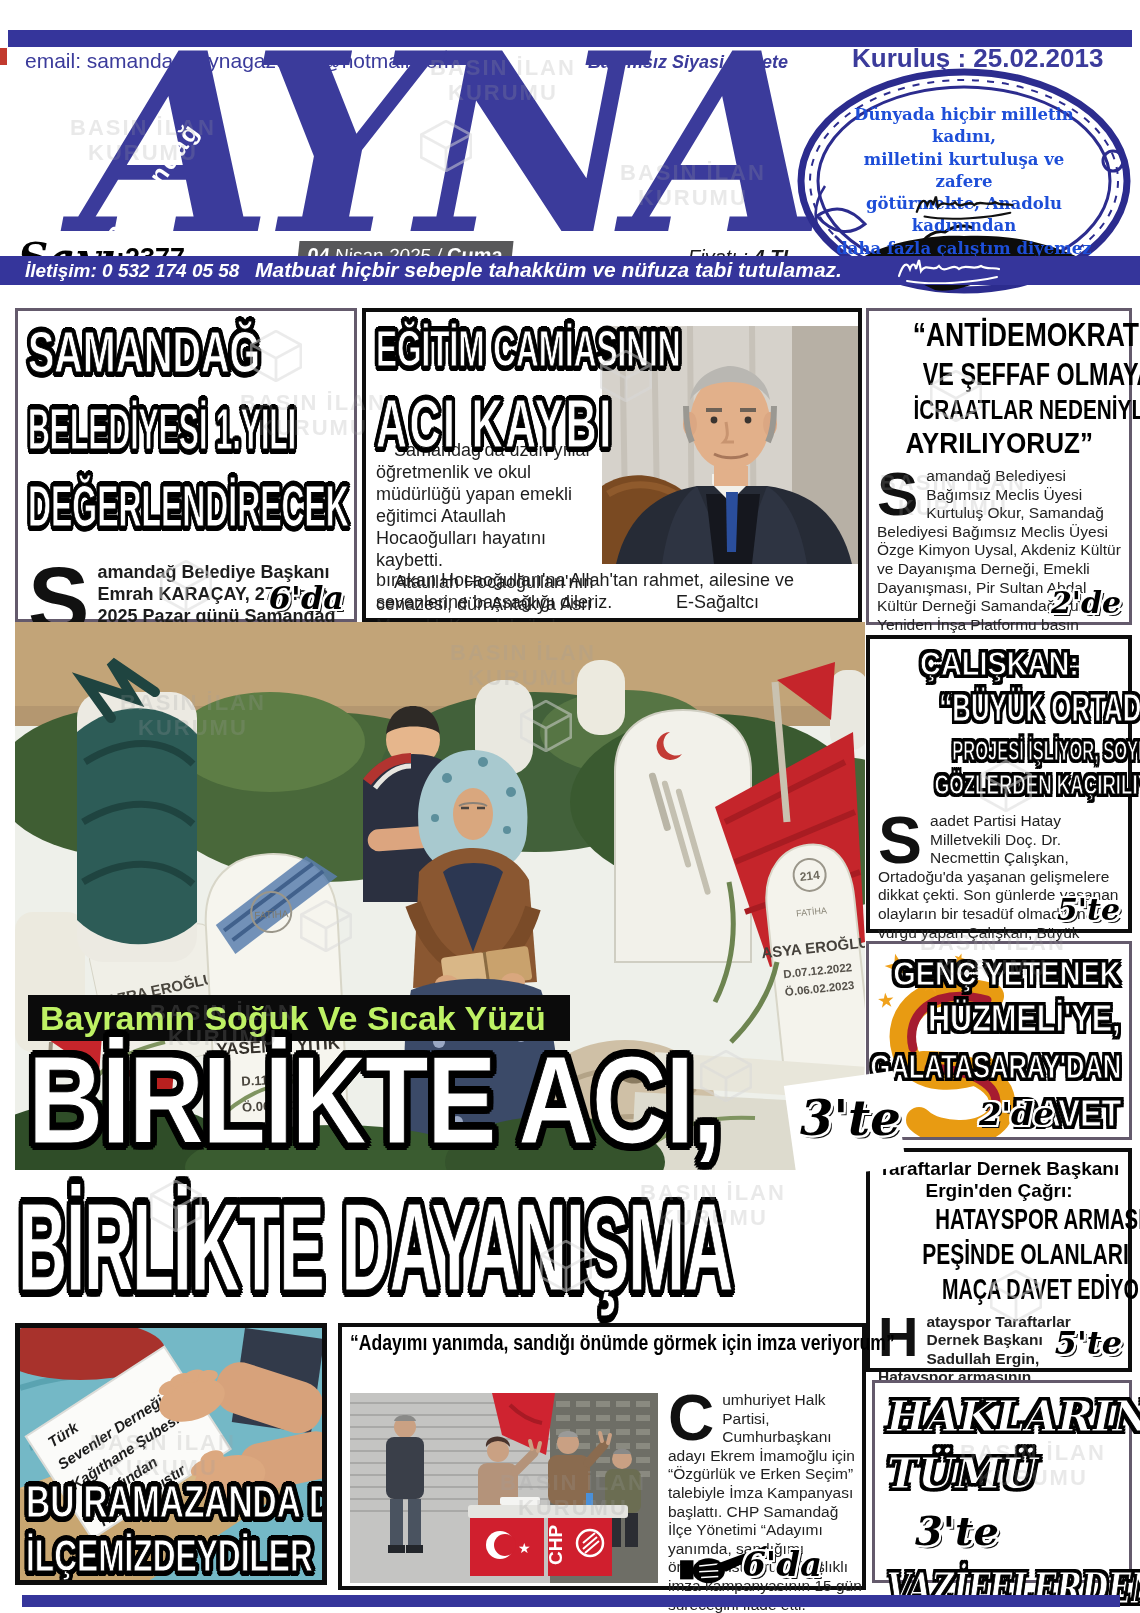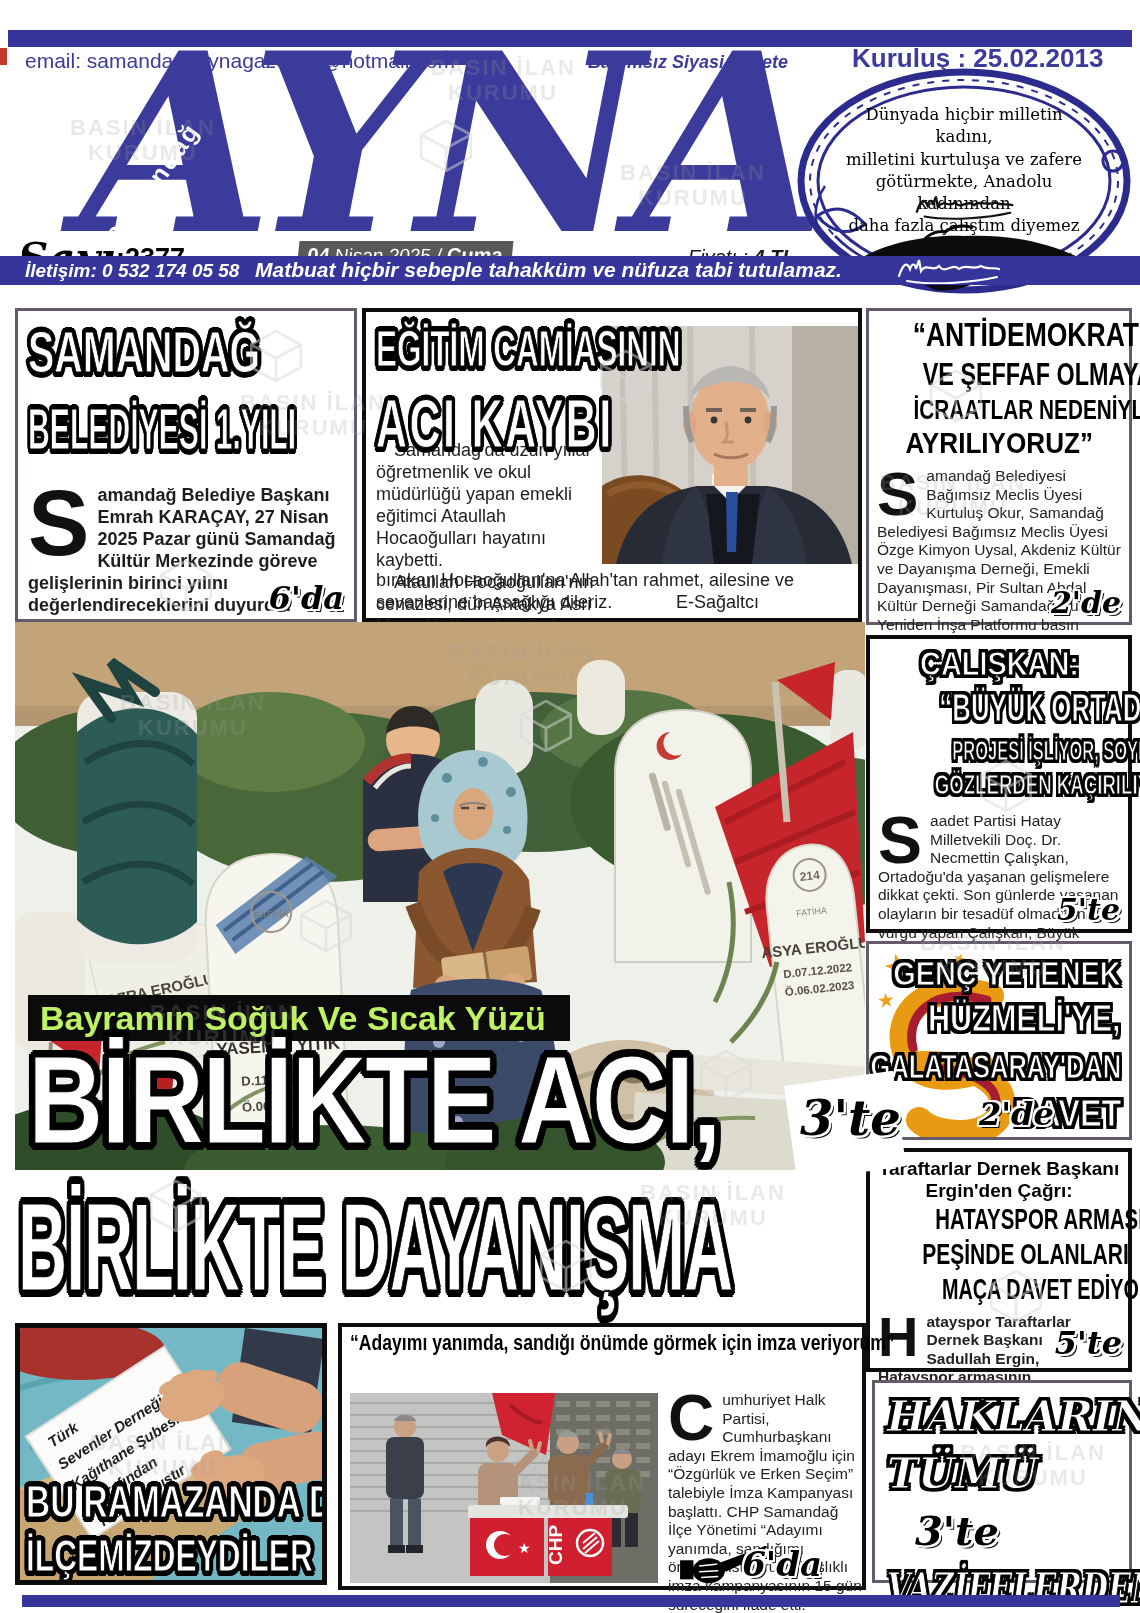--- a/index.html
+++ b/index.html
@@ -163,36 +163,37 @@
     <svg width="338" height="230" viewBox="0 0 338 230">
       <ellipse cx="169" cy="115" rx="163" ry="109" fill="none" stroke="#2c2c8e" stroke-width="7"></ellipse>
       <ellipse cx="169" cy="115" rx="154" ry="101" fill="none" stroke="#2c2c8e" stroke-width="2" stroke-dasharray="7 8"></ellipse>
       <ellipse cx="169" cy="115" rx="146" ry="94" fill="none" stroke="#2c2c8e" stroke-width="3"></ellipse>
       <circle cx="318" cy="95" r="10" fill="none" stroke="#2c2c8e" stroke-width="3"></circle>
       <path d="M22,150 C40,138 55,142 70,158 C55,170 38,168 22,150 Z" fill="none" stroke="#2c2c8e" stroke-width="3"></path>
       <path d="M40,170 C55,185 70,195 90,200 M30,120 C20,135 18,150 24,165" fill="none" stroke="#2c2c8e" stroke-width="2.5"></path>
       <path d="M60,196 C90,175 140,168 169,170 C210,168 250,175 285,192 C250,190 215,198 195,210 C170,224 150,226 140,224 C120,214 90,202 60,196 Z" fill="#0c0c0c"></path>
       <path d="M125,180 C130,170 140,164 150,166 C158,160 170,158 178,162" stroke="#0c0c0c" stroke-width="3" fill="none"></path>
     </svg>
-    <div class="abs serif" style="left:40px; top:38px; width:258px; text-align:center; font-size:16.5px; line-height:1.35; color:#000000;">
+    <div class="abs serif" style="left:40px; top:38px; width:258px; text-align:center; font-size:16.5px; line-height:1.35; color:#1d4ed8;font-weight:bold;">
       <div>Dünyada hiçbir milletin kadını,</div>
       <div>milletini kurtuluşa ve zafere</div>
       <div>götürmekte, Anadolu kadınından</div>
       <div>daha fazla çalıştım diyemez</div>
     </div>
     <svg class="abs" style="left:118px; top:128px;" width="105" height="26" viewBox="0 0 110 26">
       <path d="M4,18 C8,6 12,3 15,11 C17,5 20,5 21,11 L24,2 L26,13 C32,4 38,15 44,8 C50,17 58,4 64,11 C70,5 78,13 86,8 C92,12 99,9 104,11" stroke="#111" stroke-width="2.4" fill="none" stroke-linecap="round"></path>
       <path d="M12,23 C40,28 80,24 102,19" stroke="#111" stroke-width="2" fill="none" stroke-linecap="round"></path>
     </svg>
   </div>
 
   <div class="box b-pur" style="left:15px; top:308px; width:342px; height:314px; padding:8px 8px 4px 10px;">
     <div style="line-height:62px; margin-top:2px;">
       <div><span class="bb ot5 fit oL" style="font-size:58px; transform:scaleX(.68);">SAMANDAĞ</span></div>
       <div><span class="bb ot5 fit oL" style="font-size:58px; transform:scaleX(.52);">BELEDİYESİ 1.YILI</span></div>
+      <div><span class="bb ot5 fit oL" style="font-size:58px; transform:scaleX(.55);">DEĞERLENDİRECEK</span></div>
     </div>
     <div style="margin-top:10px; font-weight:bold;" class="body-md">
       <span class="dropcap" style="font-size:92px; line-height:72px;">S</span><span>amandağ Belediye Başkanı Emrah KARAÇAY,  27 Nisan 2025 Pazar günü Samandağ Kültür Merkezinde göreve gelişlerinin birinci yılını değerlendireceklerini duyurdu.</span>
     </div>
     <div class="abs pref" style="right:10px; bottom:2px; font-size:32px;">6'da</div>
   </div>
 
   <div class="box b-black" style="left:362px; top:308px; width:500px; height:314px; padding:6px 8px;">
 
     <div class="abs" style="left:236px; top:14px; width:256px; height:238px; z-index:1;">

